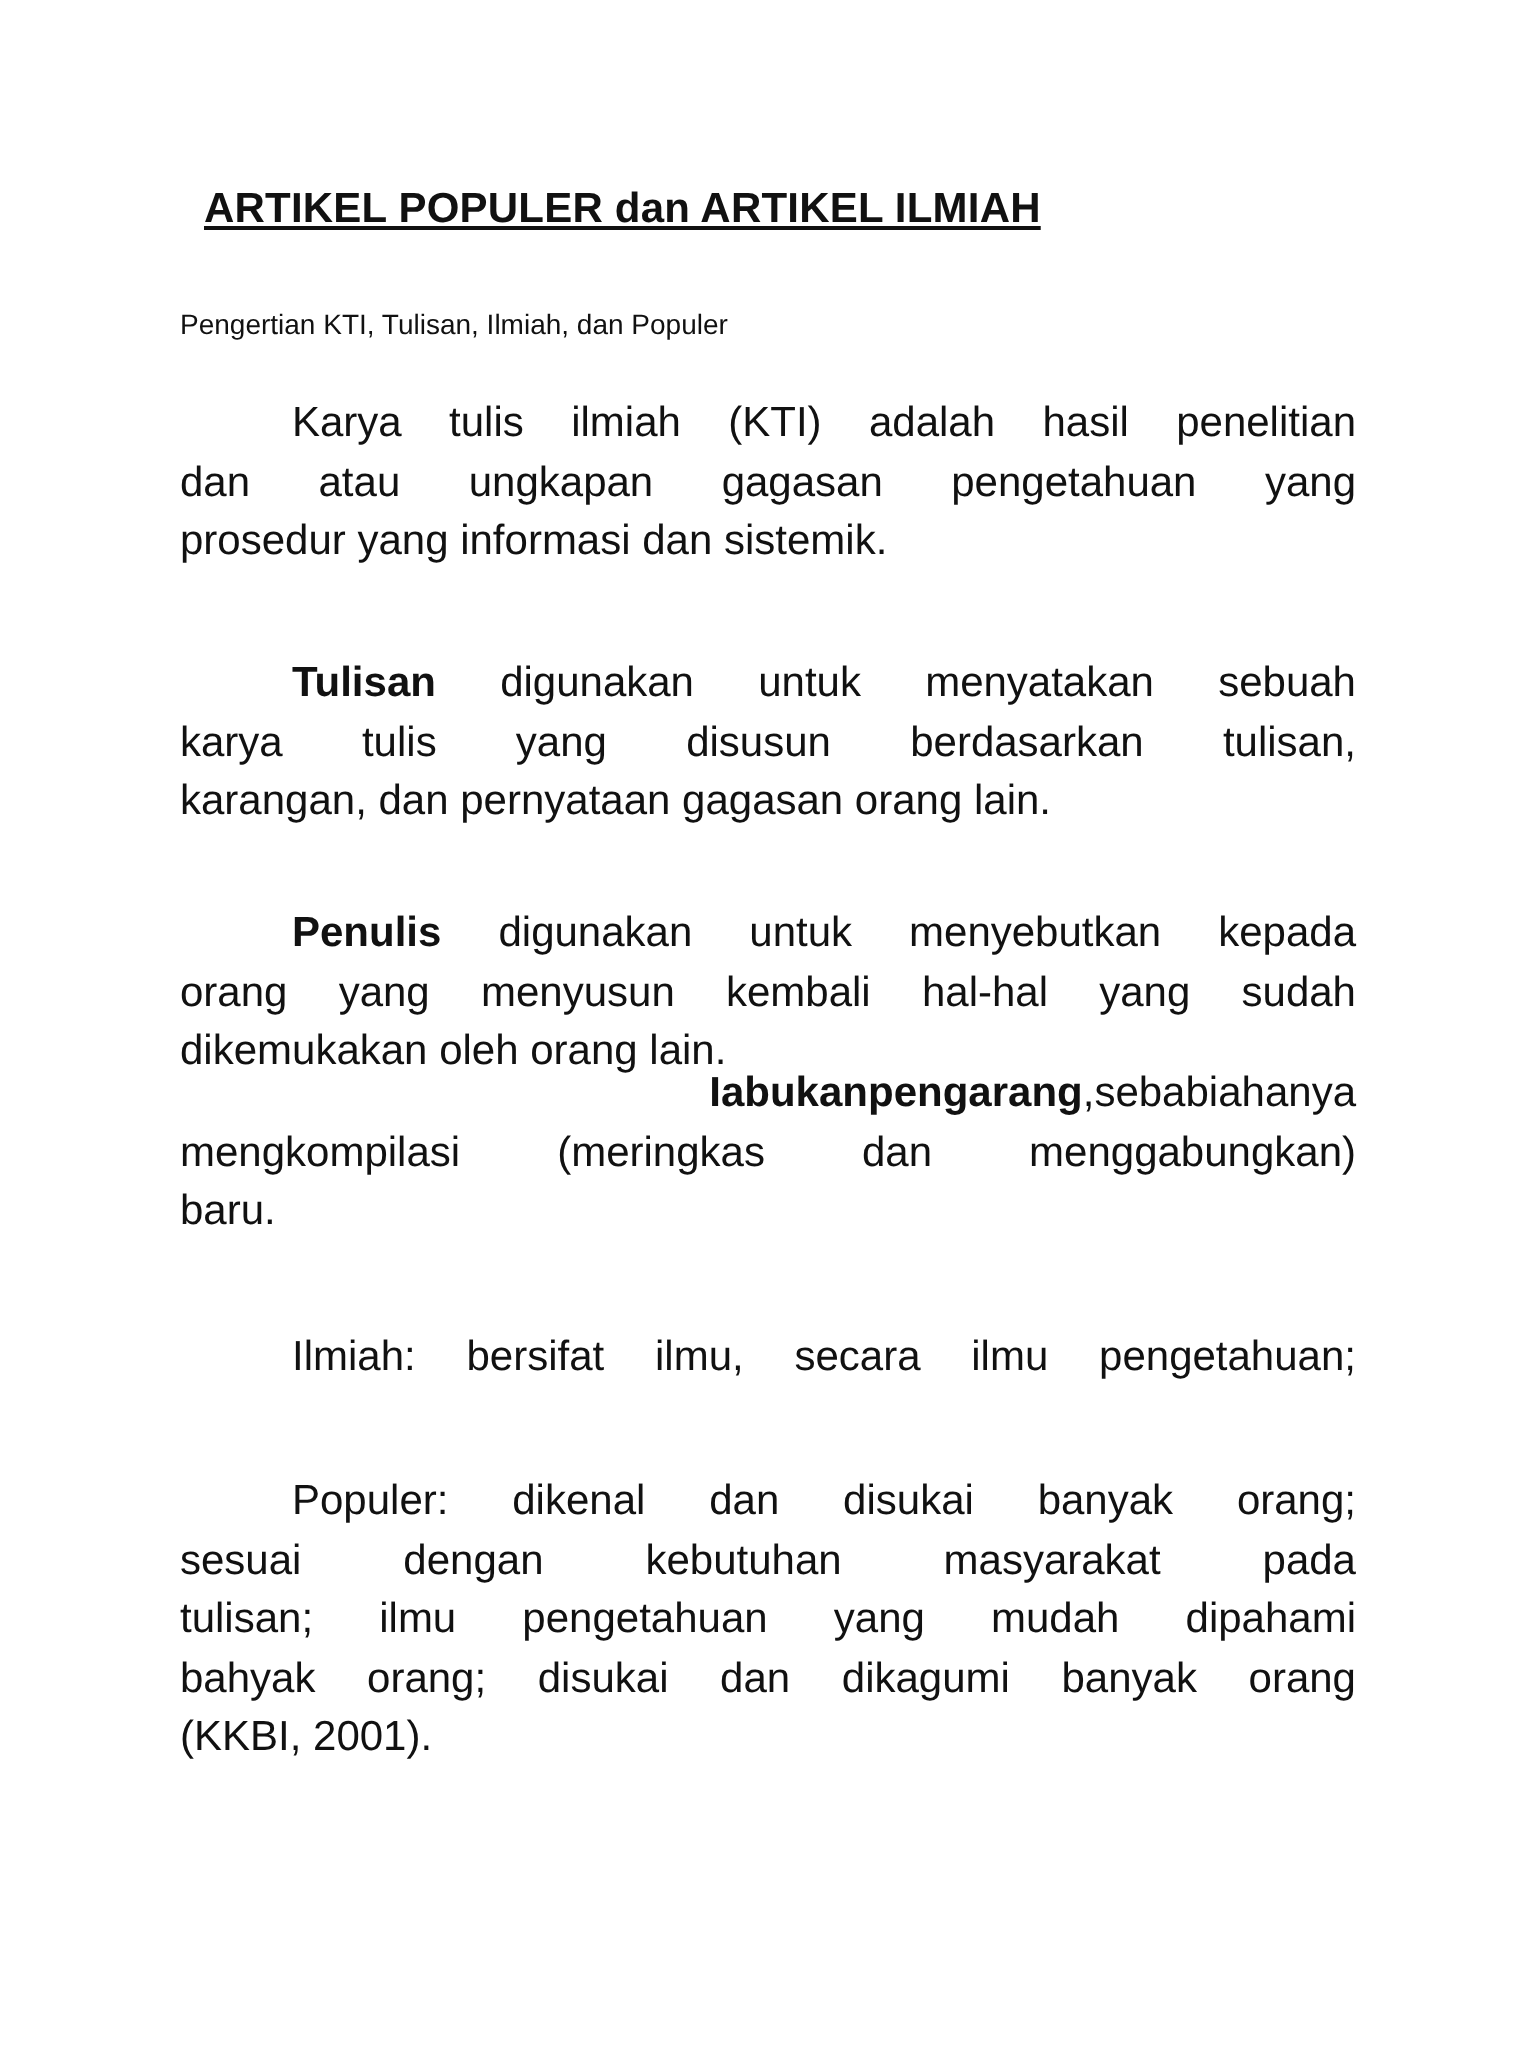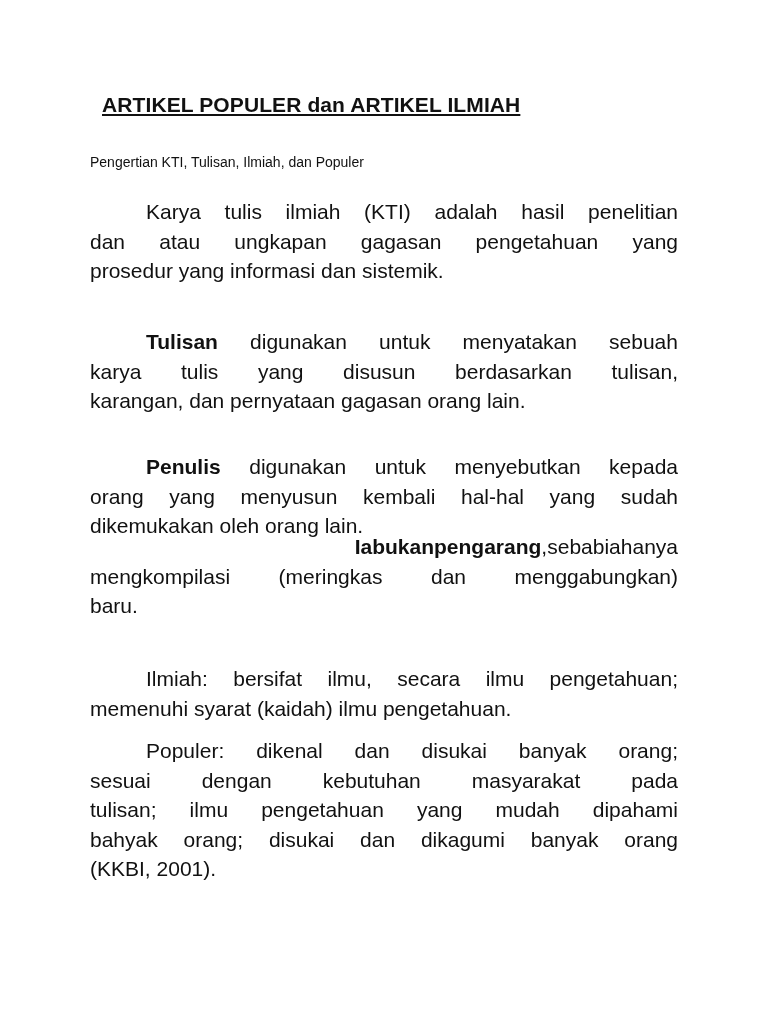--- a/index.html
+++ b/index.html
@@ -101,21 +101,20 @@
       <span>sebab</span>
       <span>ia</span>
       <span>hanya</span>
     </span>
     <span class="line">mengkompilasi (meringkas dan menggabungkan)</span>
     <span class="line last">baru.</span>
   </div>
 
   <div class="para" style="top:664px;">
     <span class="line indent">Ilmiah: bersifat ilmu, secara ilmu pengetahuan;</span>
-    <span class="line last">memenuhi syarat (kaidah) ilmu pengetahuan.</span>
   </div>
 
   <div class="para" style="top:736px;">
     <span class="line indent">Populer: dikenal dan disukai banyak orang;</span>
     <span class="line">sesuai dengan kebutuhan masyarakat pada</span>
     <span class="line">tulisan; ilmu pengetahuan yang mudah dipahami</span>
     <span class="line">bahyak orang; disukai dan dikagumi banyak orang</span>
     <span class="line last">(KKBI, 2001).</span>
   </div>
 

